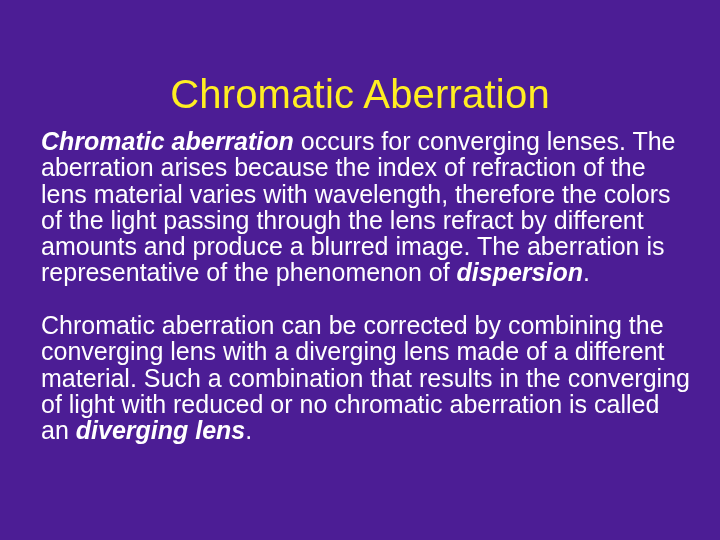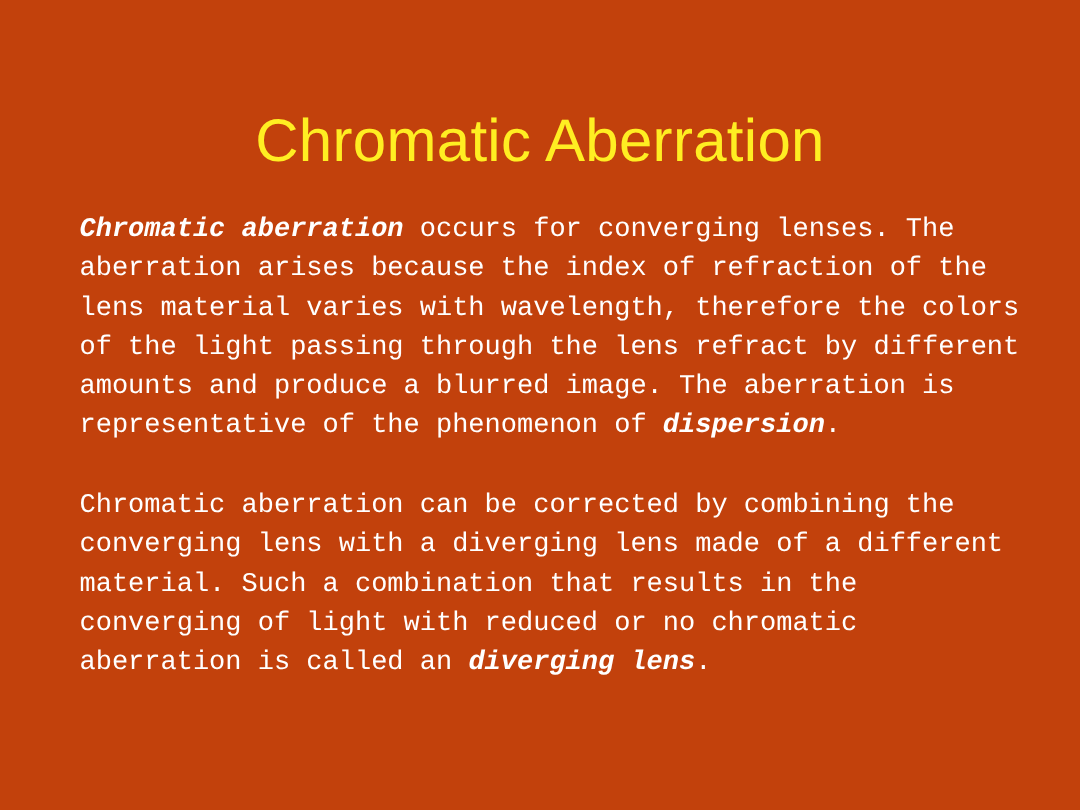--- a/index.html
+++ b/index.html
@@ -5,21 +5,21 @@
   html, body {
     margin: 0;
     padding: 0;
     background: #000000;
   }
 
   .slide {
     position: relative;
     width: 720px;
     height: 540px;
-    background: #c2410c;
+    background: #4c1d95;
     overflow: hidden;
     font-family: "Liberation Sans", sans-serif;
     -webkit-font-smoothing: antialiased;
   }
 
   .slide-title {
     position: absolute;
     left: 0;
     top: 44px;
     width: 720px;
@@ -35,26 +35,26 @@
 
   .body-block {
     position: absolute;
     left: 41px;
     top: 128px;
     width: 652px;
   }
 
   .para {
     color: #ffffff;
-    font-family: Liberation Mono, monospace;
-    font-size: 18px;
+    font-family: Liberation Sans, sans-serif;
+    font-size: 25px;
     font-weight: 400;
     line-height: 26.3px;
     text-align: left;
-    margin: 12px;
+    margin: 0;
   }
 
   .para + .para {
     margin-top: 26.3px;
   }
 
   .emph {
     font-weight: bold;
     font-style: italic;
   }

